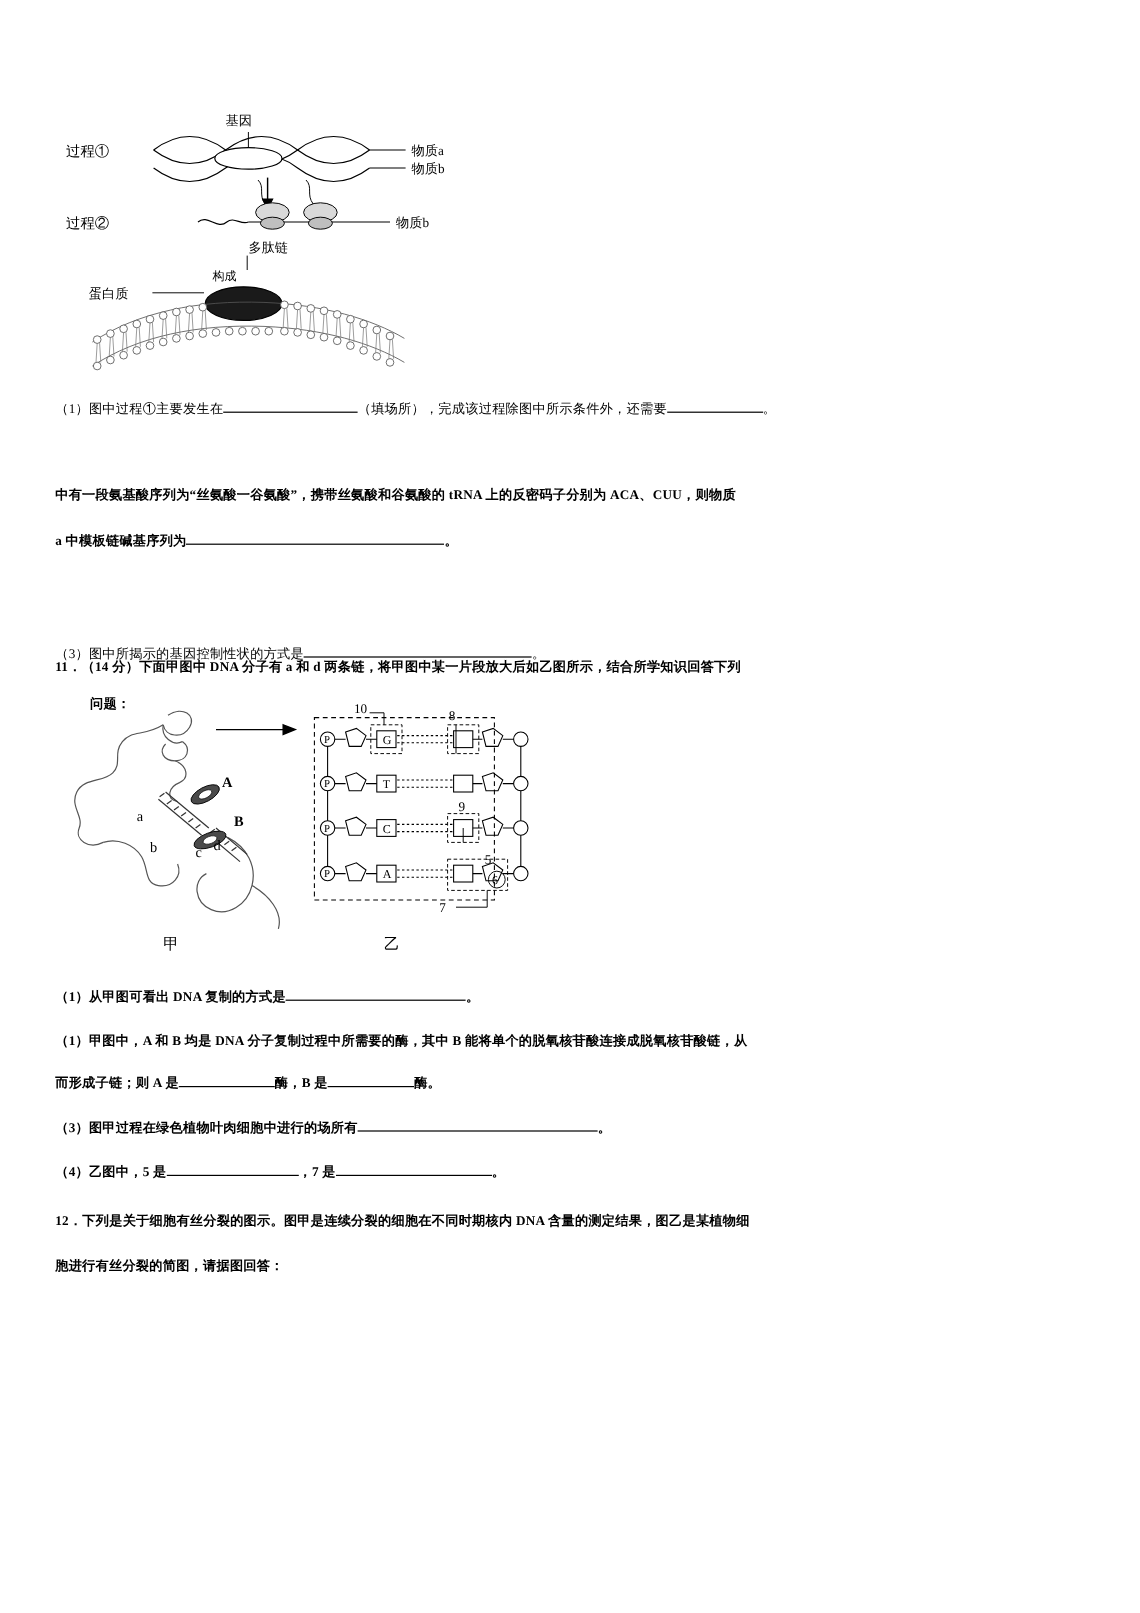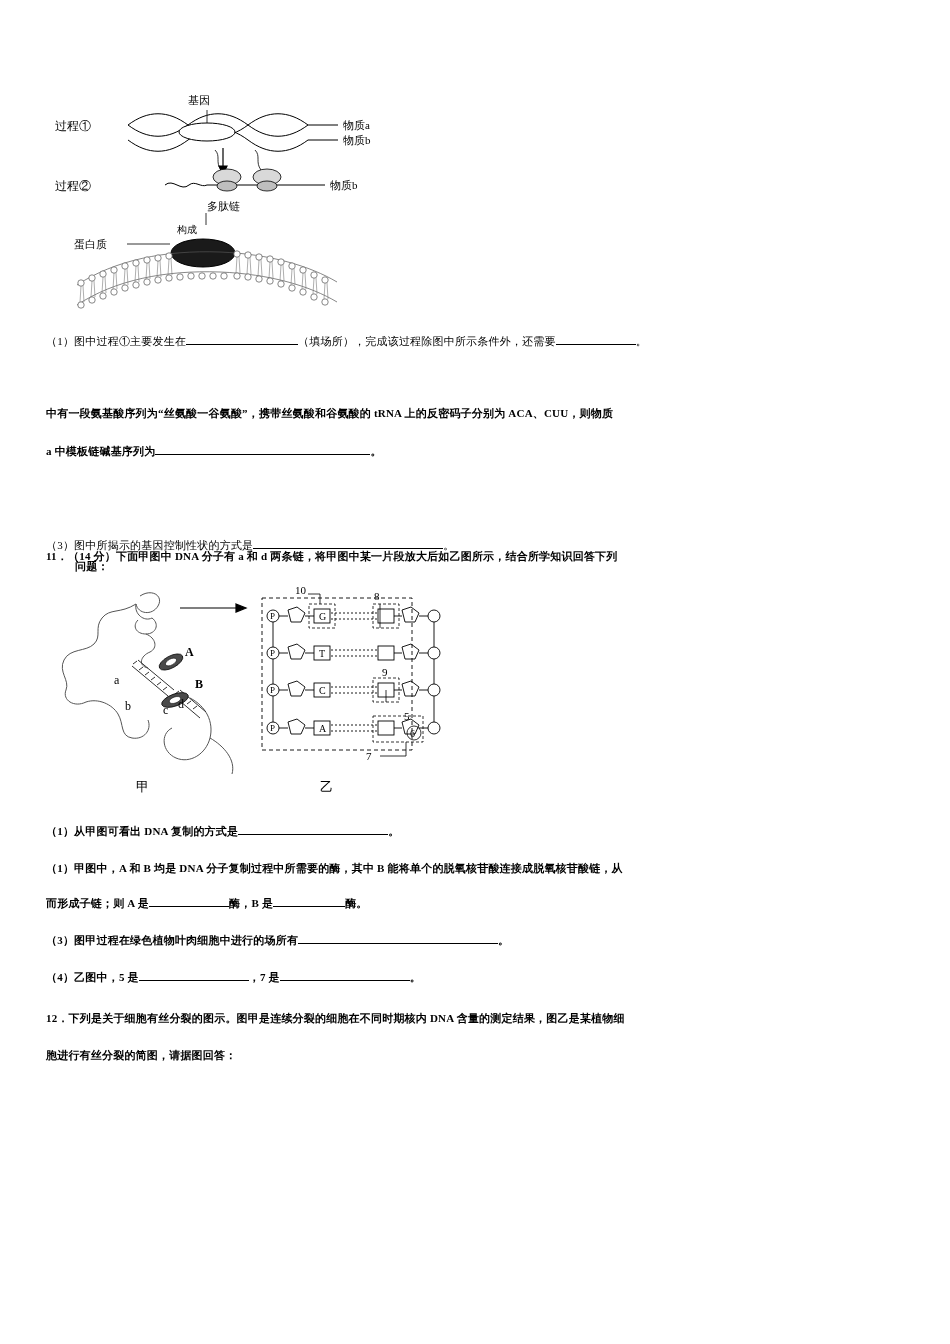--- a/index.html
+++ b/index.html
@@ -231,21 +231,21 @@
 
   <div class="q-block para" style="top: 498px; margin-top: 32px;">
     <span class="line">
       <span>（3）图中所揭示的基因控制性状的方式是</span><span class="blank" style="width:190px"></span><span>。</span>
     </span>
   </div>
 
   <div class="q-block para b" style="top: 517px; margin-top: 24px;">
     <span class="line">11．（14 分）下面甲图中 DNA 分子有 a 和 d 两条链，将甲图中某一片段放大后如乙图所示，结合所学知识回答下列</span>
   </div>
-  <div class="q-block para b" style="top: 551px; padding-left: 29px;">
+  <div class="q-block para b" style="top: 572px; padding-left: 29px;">
     <span class="line">问题：</span>
   </div>
 
   <div class="fig2">
     <svg width="430" height="225" viewBox="0 0 430 225" xmlns="http://www.w3.org/2000/svg">
       <g fill="none" stroke="#555" stroke-width="1">
 
         <path d="M100,18 C112,10 124,18 118,28 C112,38 98,36 96,26"></path>
         <path d="M96,26 C94,36 104,44 112,40"></path>
         <path d="M112,40 C120,46 116,56 106,56 C96,56 92,48 98,42"></path>

